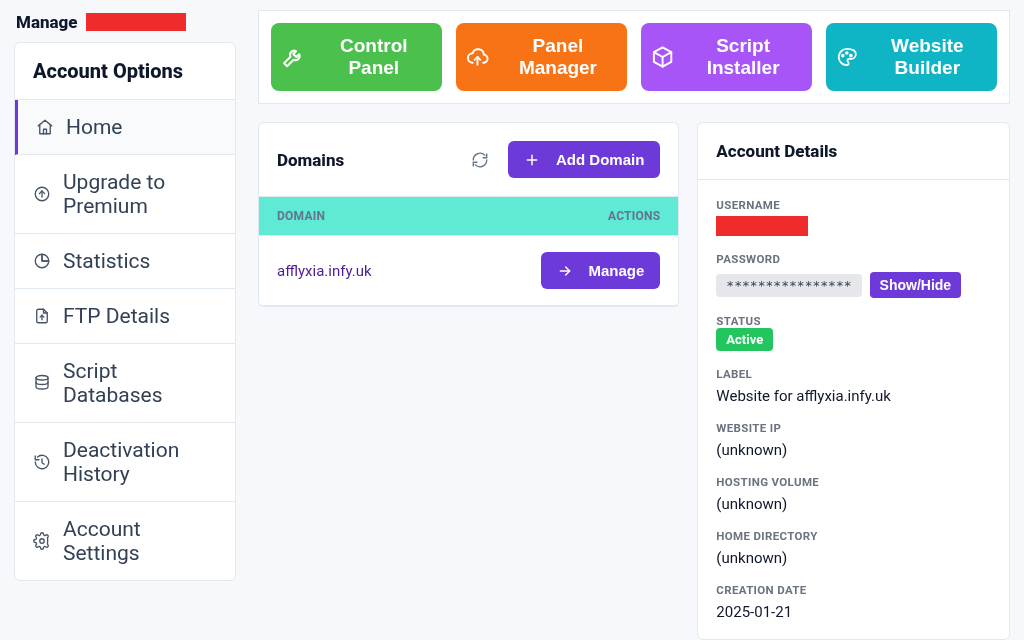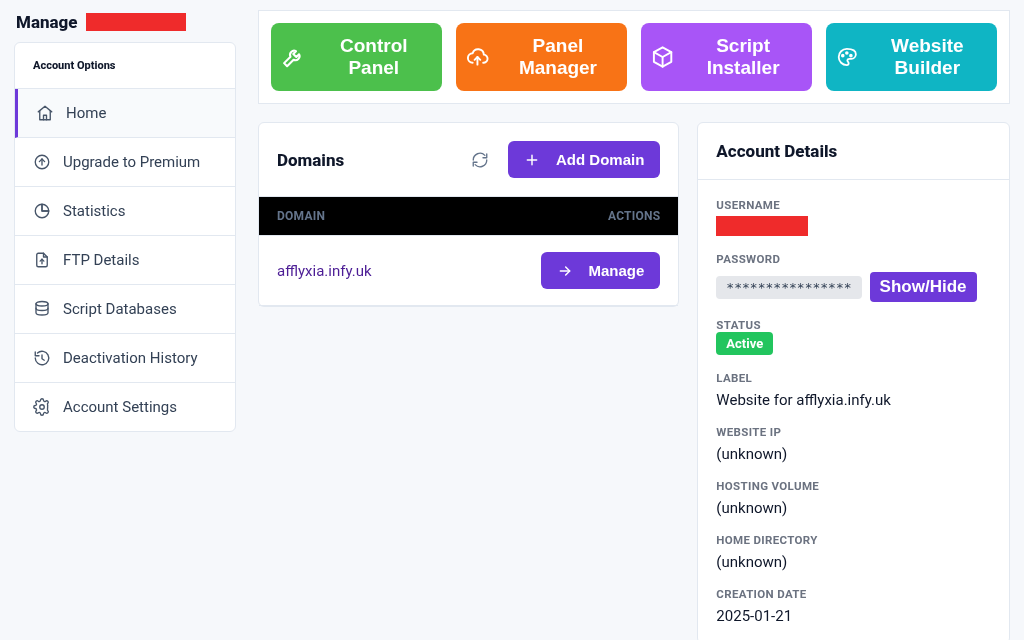--- a/index.html
+++ b/index.html
@@ -34,25 +34,25 @@
     padding:10px 14px 0 14px;
     overflow:hidden;
   }
   .layout{display:flex;gap:22px;align-items:flex-start}
   
   .side{width:222px;flex:0 0 222px}
   .side-title{font-weight:800;color:#0f172a;font-size:17px;margin:2px 0 10px 2px;display:flex;align-items:center;gap:8px}
   .side-title .redbox{width:100px;height:18px;background:var(--red)}
   .panel{background:var(--panel);border:1px solid var(--border);border-radius:6px}
   .side .panel{padding:0}
-  .side-head{padding:16px 18px;font-weight:800;color:#0f172a;font-size:11px;border-bottom:1px solid var(--border)}
+  .side-head{padding:16px 18px;font-weight:800;color:#0f172a;font-size:20px;border-bottom:1px solid var(--border)}
   .nav{list-style:none;margin:0;padding:0}
   .nav li{border-bottom:1px solid var(--border)}
   .nav li:last-child{border-bottom:none}
-  .nav a{display:flex;align-items:center;gap:12px;padding:15px 18px;color:var(--text2);text-decoration:none;font-size:15px}
+  .nav a{display:flex;align-items:center;gap:12px;padding:15px 18px;color:var(--text2);text-decoration:none;font-size:21px}
   .nav li.active{border-left:3px solid var(--purple);}
   .nav li.active a{background:#f8fafc;}
   .ic{width:18px;height:18px;display:inline-flex;align-items:center;justify-content:center;flex:0 0 18px}
   .ic svg{width:18px;height:18px;stroke:#475569;stroke-width:1.8;fill:none;stroke-linecap:round;stroke-linejoin:round}
   
   .main{flex:1;min-width:0}
   .actionbar{background:#fff;border:1px solid var(--border);border-radius:0;padding:12px 12px;display:flex;gap:14px}
   .act{flex:1;display:flex;align-items:center;justify-content:center;gap:10px;color:#fff;border:none;border-radius:8px;padding:12px 10px;font-size:19px;font-weight:700;cursor:pointer}
   .act svg{width:26px;height:26px;stroke:#fff;stroke-width:2;fill:none;stroke-linecap:round;stroke-linejoin:round}
   .act.green{background:#4cc04c}
@@ -63,33 +63,33 @@
   .domains{flex:1.35;min-width:0}
   .details{flex:1}
   .card-title{font-weight:800;font-size:17px;color:#0f172a}
   .card-head{display:flex;align-items:center;justify-content:space-between;padding:18px 18px}
   .card-head .tools{display:flex;align-items:center;gap:14px}
   .bt{display:inline-flex;align-items:center;gap:16px;border:none;border-radius:6px;padding:10px 16px;color:#fff;background:var(--purple);font-weight:600;font-size:15px;cursor:pointer}
   .bt svg{width:16px;height:16px;stroke:#fff;stroke-width:2.2;fill:none;stroke-linecap:round;stroke-linejoin:round}
   .ic-btn{width:28px;height:28px;display:inline-flex;align-items:center;justify-content:center;cursor:pointer}
   .ic-btn svg{width:18px;height:18px;stroke:#64748b;stroke-width:1.8;fill:none;stroke-linecap:round;stroke-linejoin:round}
   table.dom{width:100%;border-collapse:collapse}
-  table.dom thead th{font-size:12px;font-weight:700;color:#64748b;letter-spacing:.02em;text-align:left;padding:12px 18px;border-top:1px solid var(--border);border-bottom:1px solid var(--border);background:#000000}
+  table.dom thead th{font-size:12px;font-weight:700;color:#64748b;letter-spacing:.02em;text-align:left;padding:12px 18px;border-top:1px solid var(--border);border-bottom:1px solid var(--border);background:#5eead4}
   table.dom thead th.r{text-align:right}
   table.dom td{padding:16px 18px;border-bottom:1px solid var(--border);color:var(--text2);font-size:15px}
   table.dom td.r{text-align:right}
   a.link{color:#4c1d95;text-decoration:none}
   .details .card-head{padding:18px 18px}
   .kv{padding:2px 18px 18px 18px;border-top:1px solid var(--border)}
   .kv .lab{font-size:11.5px;letter-spacing:.03em;color:#6b7280;font-weight:700;margin-top:16px}
   .kv .val{font-size:15px;color:#0f172a;margin-top:6px}
   .redbox2{width:92px;height:20px;background:var(--red);margin-top:4px}
   .pw-row{display:flex;align-items:center;gap:8px;margin-top:6px}
   .pw-box{background:#e5e7eb;border-radius:4px;color:#334155;font-family:monospace;font-size:13px;padding:4px 10px}
-  .showhide{background:var(--purple);color:#fff;border:none;border-radius:4px;font-size:17px;font-weight:700;padding:5px 10px;cursor:pointer}
+  .showhide{background:var(--purple);color:#fff;border:none;border-radius:4px;font-size:14px;font-weight:700;padding:5px 10px;cursor:pointer}
   .badge{display:inline-block;background:#22c55e;color:#fff;border-radius:4px;font-size:13px;font-weight:700;padding:4px 10px;margin-top:0}
 </style>
 </head>
 <body>
 
 <div class="page">
   <div class="layout">
 
     <aside class="side">
       <div class="side-title">

